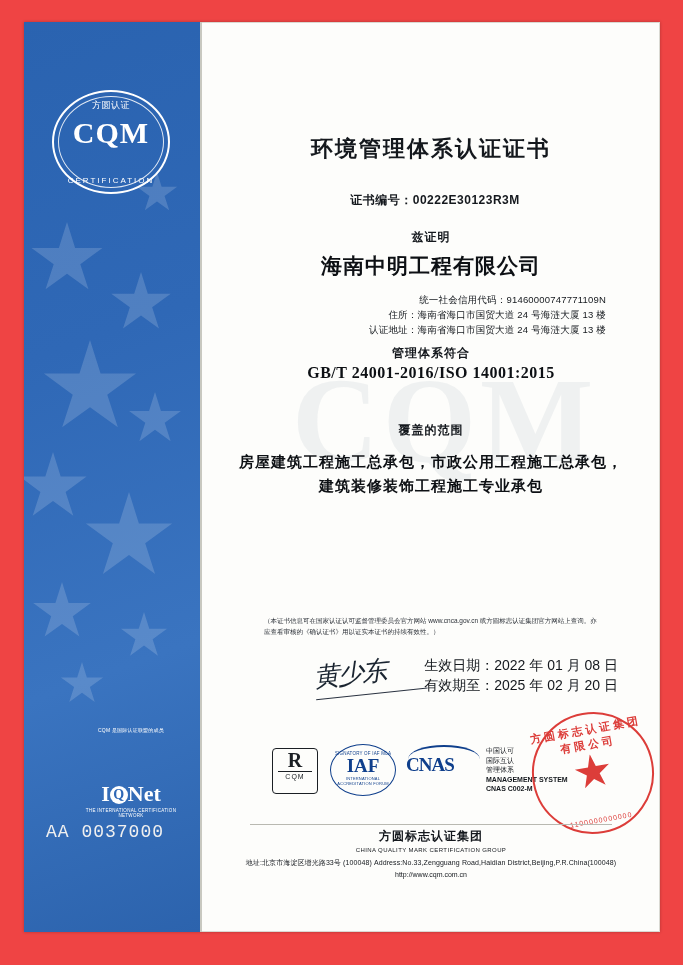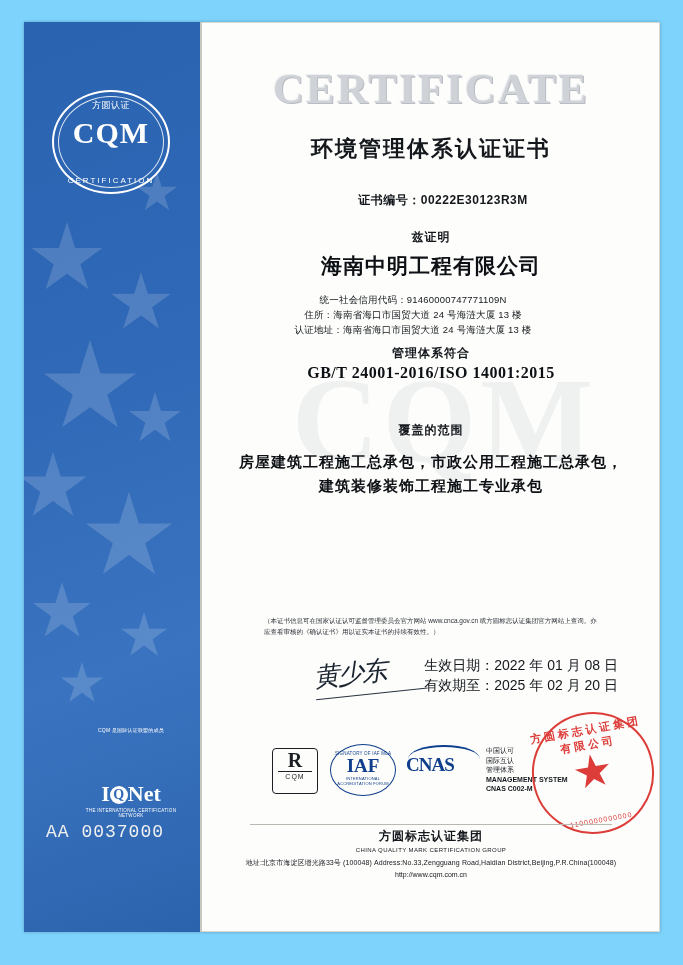--- a/index.html
+++ b/index.html
@@ -10,21 +10,21 @@
   body {
     width: 683px;
     height: 965px;
     font-family: "Liberation Sans", sans-serif;
     overflow: hidden;
   }
   .page {
     position: relative;
     width: 683px;
     height: 965px;
-    background: #7dd3fc;
+    background: #ef4444;
   }
   
   .sheet {
     position: absolute;
     left: 24px;
     top: 22px;
     width: 636px;
     height: 910px;
     background: #fdfdfb;
     box-shadow: 0 0 3px rgba(0,0,0,0.25);
@@ -202,21 +202,21 @@
     width: 458px;
     text-align: center;
     font-family: "Liberation Serif", serif;
     font-size: 22px;
     font-weight: bold;
     color: #14181d;
     letter-spacing: 2px;
   }
   .cert-no {
     position: absolute;
-    left: 12px;
+    left: 4px;
     top: 170px;
     width: 458px;
     text-align: center;
     font-size: 12px;
     font-weight: bold;
     color: #14181d;
     letter-spacing: 0.5px;
   }
   .hereby {
     position: absolute;
@@ -236,24 +236,24 @@
     width: 458px;
     text-align: center;
     font-family: "Liberation Serif", serif;
     font-size: 21px;
     font-weight: bold;
     color: #0d1014;
     letter-spacing: 1px;
   }
   .detail-lines {
     position: absolute;
-    left: 11px;
+    left: 4px;
     top: 270px;
     width: 400px;
-    text-align: center;
+    text-align: right;
   }
   .detail-lines div {
     font-size: 9.5px;
     color: #14181d;
     line-height: 15px;
     letter-spacing: 0.2px;
   }
   .std-label {
     position: absolute;
     left: 0;
@@ -548,21 +548,20 @@
         <div class="iqnet-bottom">THE INTERNATIONAL CERTIFICATION NETWORK</div>
       </div>
 
       <div class="serial">AA 0037000</div>
     </div>
     <div class="band-divider"></div>
 
     <div class="content">
       <div class="watermark">CQM</div>
 
-      <div class="cert-word">CERTIFICATE</div>
       <div class="title-cn">环境管理体系认证证书</div>
 
       <div class="cert-no">
         <span>证书编号：</span><span>00222E30123R3M</span>
       </div>
 
       <div class="hereby">兹证明</div>
       <div class="company">海南中明工程有限公司</div>
 
       <div class="detail-lines">

